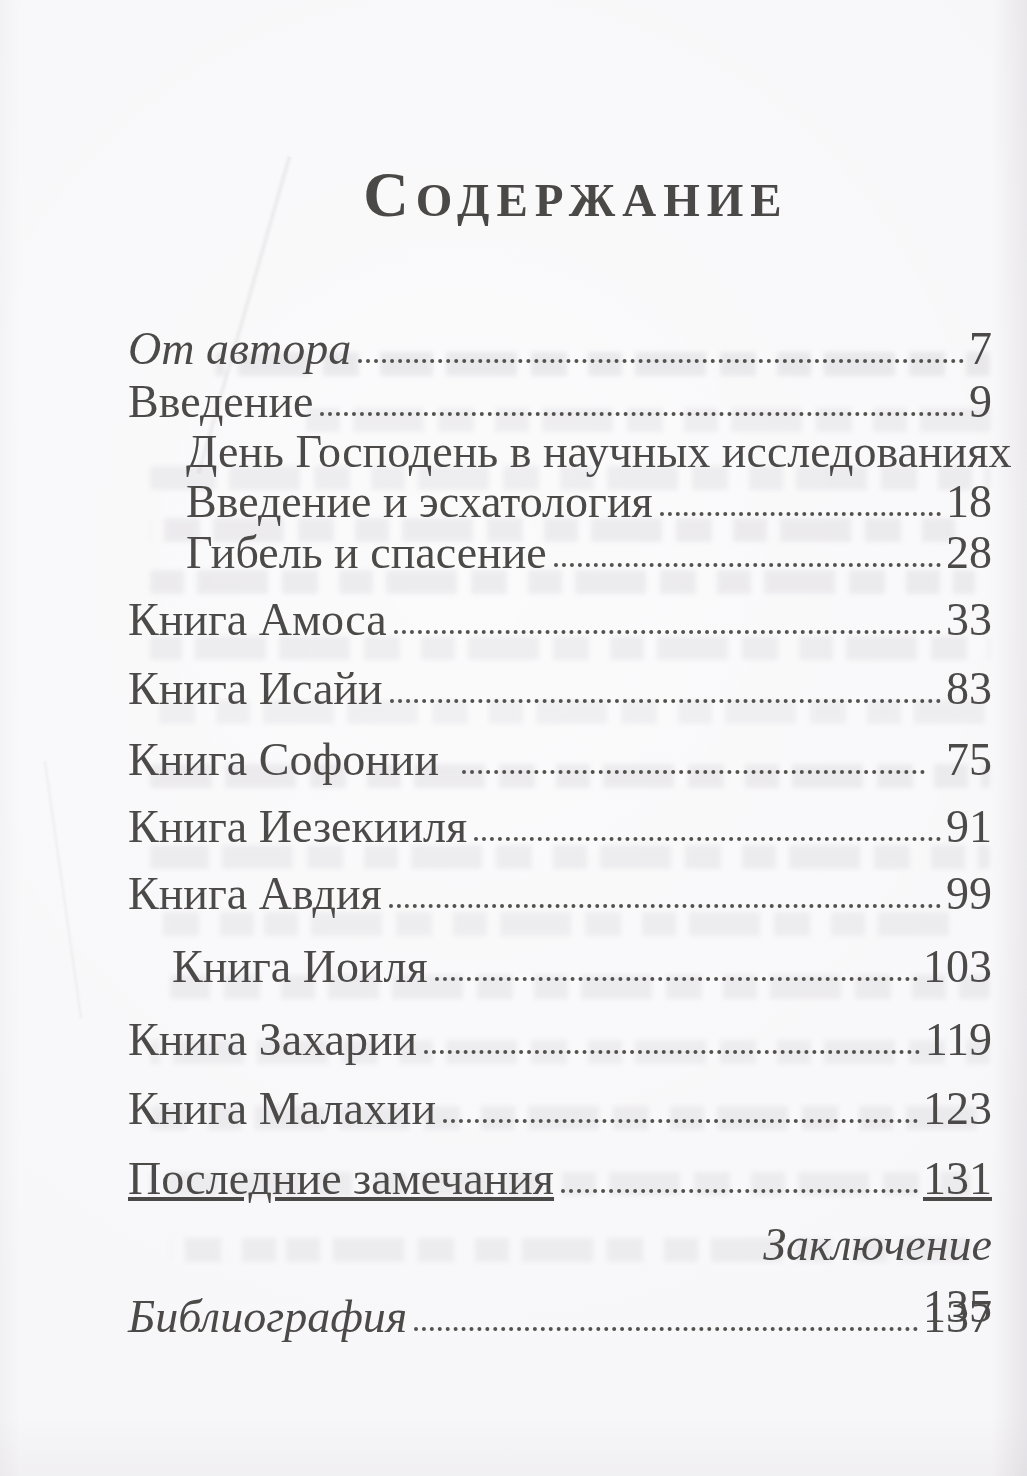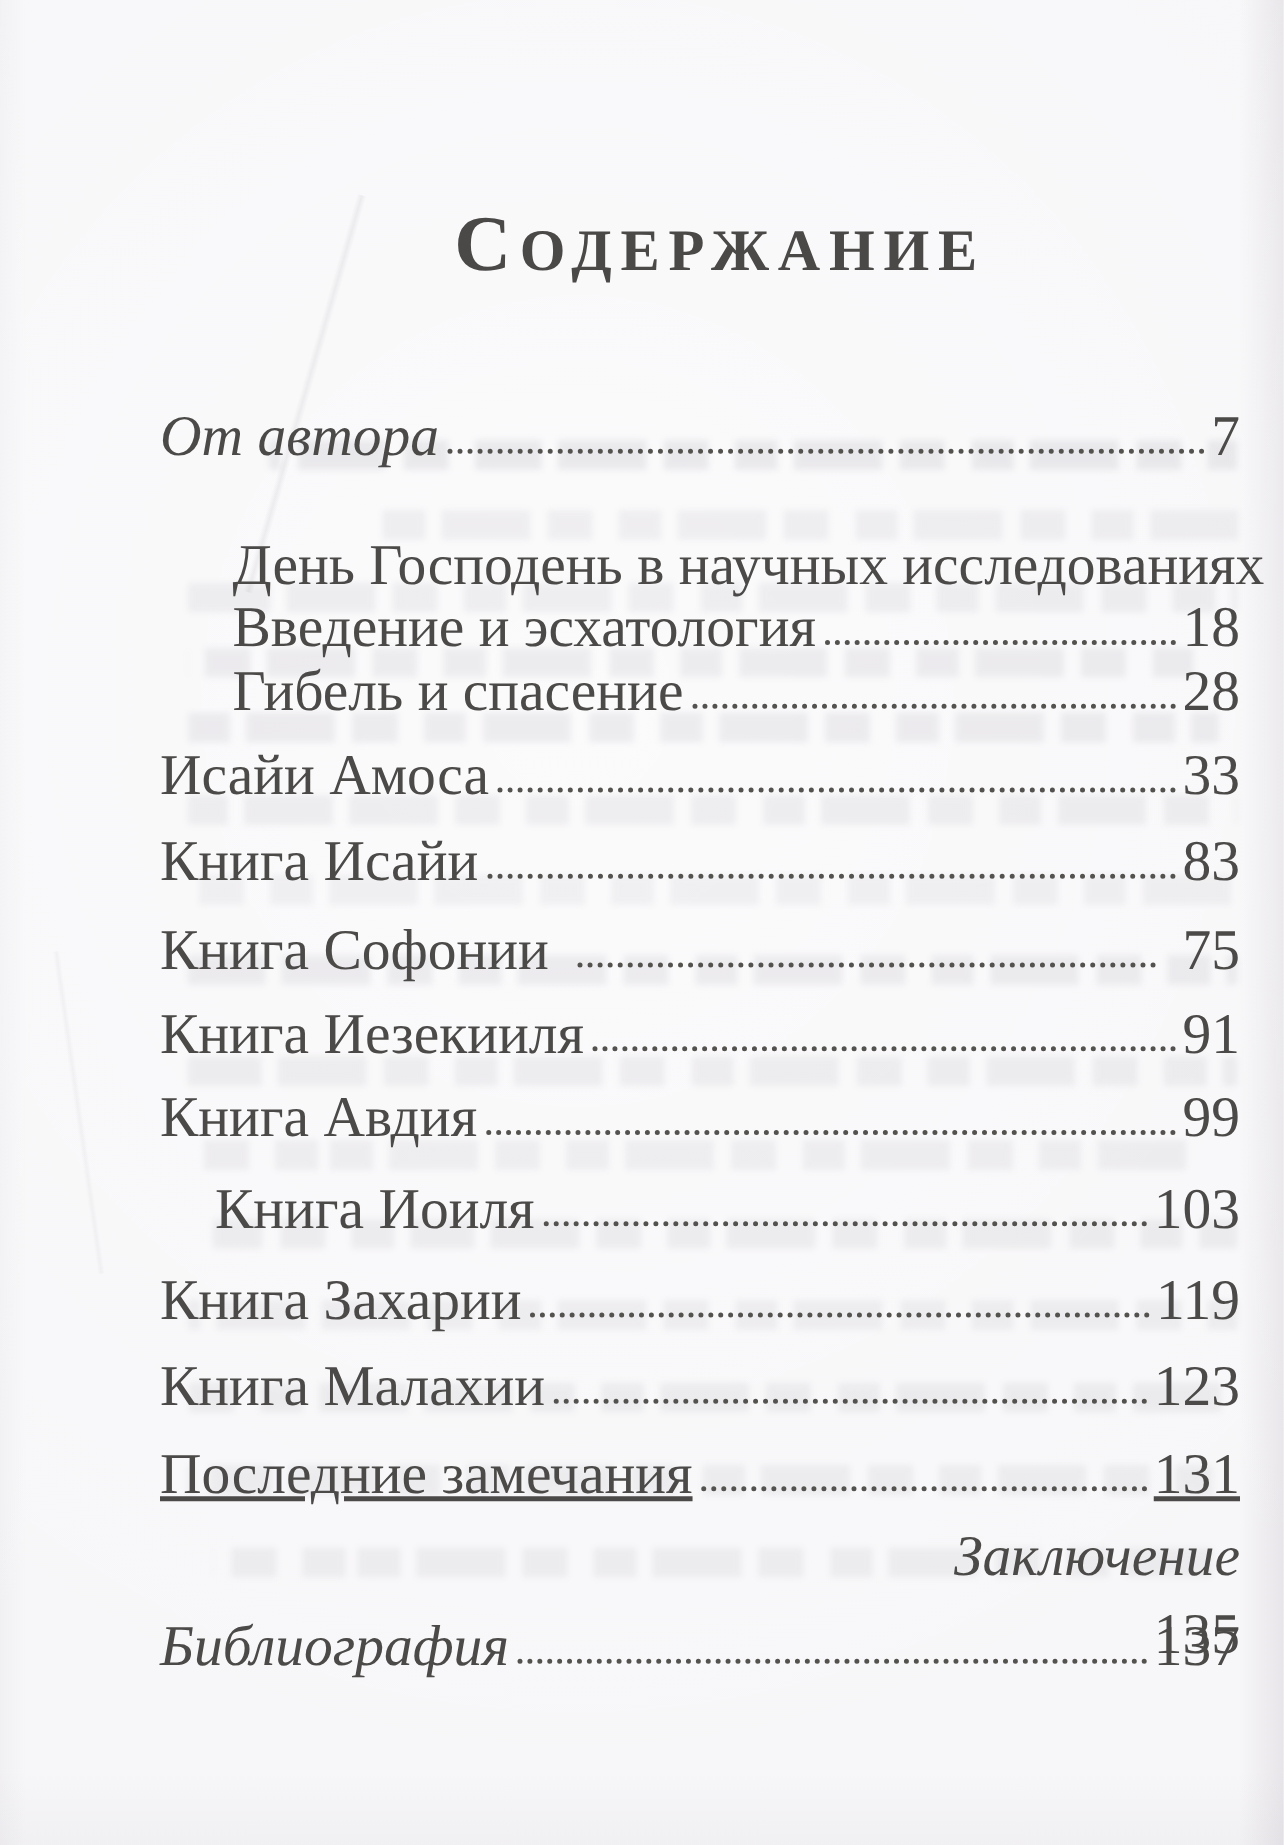--- a/index.html
+++ b/index.html
@@ -84,37 +84,42 @@
   </div>
 
 <h1 class="title"><span class="t-first">С</span><span class="t-rest">ОДЕРЖАНИЕ</span></h1>
 
 <div id="toc">
     <div class="row it" style="top: 299px; margin-top: 22px;">
       <span class="label">От автора</span>
       <span class="leader"></span>
       <span class="pagenum">7</span>
     </div>
+    <div class="row" style="top: 374px;">
+      <span class="label">Введение</span>
+      <span class="leader"></span>
+      <span class="pagenum">9</span>
+    </div>
     <div class="row sub" style="top: 424px;">
       <span class="label">День Господень в научных исследованиях</span>
       <span class="leader"></span>
       <span class="pagenum">13</span>
     </div>
     <div class="row sub" style="top: 474px;">
       <span class="label">Введение и эсхатология</span>
       <span class="leader"></span>
       <span class="pagenum">18</span>
     </div>
     <div class="row sub" style="top: 525px;">
       <span class="label">Гибель и спасение</span>
       <span class="leader"></span>
       <span class="pagenum">28</span>
     </div>
     <div class="row" style="top: 592px;">
-      <span class="label">Исайи Амоса</span>
+      <span class="label">Книга Амоса</span>
       <span class="leader"></span>
       <span class="pagenum">33</span>
     </div>
     <div class="row" style="top: 661px;">
       <span class="label">Книга Исайи</span>
       <span class="leader"></span>
       <span class="pagenum">83</span>
     </div>
     <div class="row" style="top: 732px; gap: 16px;">
       <span class="label">Книга Софонии</span>

